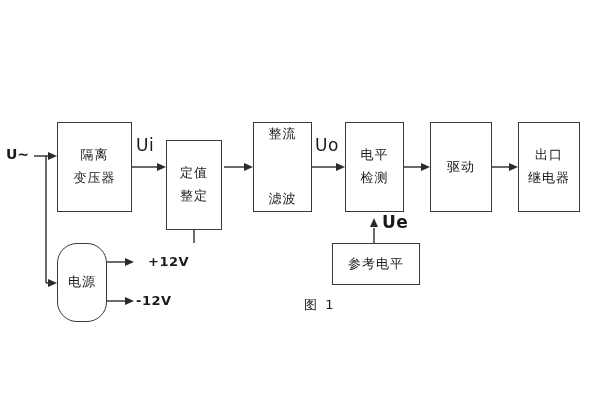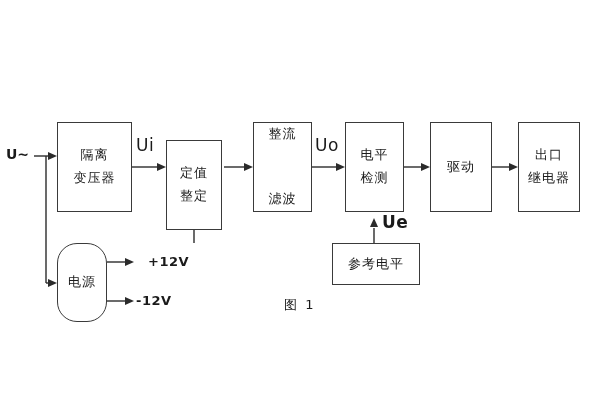--- a/index.html
+++ b/index.html
@@ -18,21 +18,21 @@
   }
   .box span{display:block;white-space:nowrap;}
 
   .lbl{
     position:absolute;color:#1a1a1a;font-size:13px;
     white-space:nowrap;letter-spacing:0.5px;
   }
   .lbl.sig{font-size:17px;}
   .lbl.src{font-size:14px;font-weight:bold;letter-spacing:0px;}
   .lbl.rail{font-size:13px;font-weight:bold;}
-  .lbl.cap{font-size:13px;letter-spacing:2px;}
+  .lbl.cap{font-size:13px;letter-spacing:2px;margin-left:20px;}
 
   svg.wires{position:absolute;left:0;top:0;width:600px;height:400px;
     pointer-events:none;}
   svg.wires line,svg.wires path{stroke:#2b2b2b;stroke-width:1.4;fill:none;}
   svg.wires polygon{fill:#2b2b2b;}
 </style>
 </head>
 <body>
 
 <div id="diagram">

